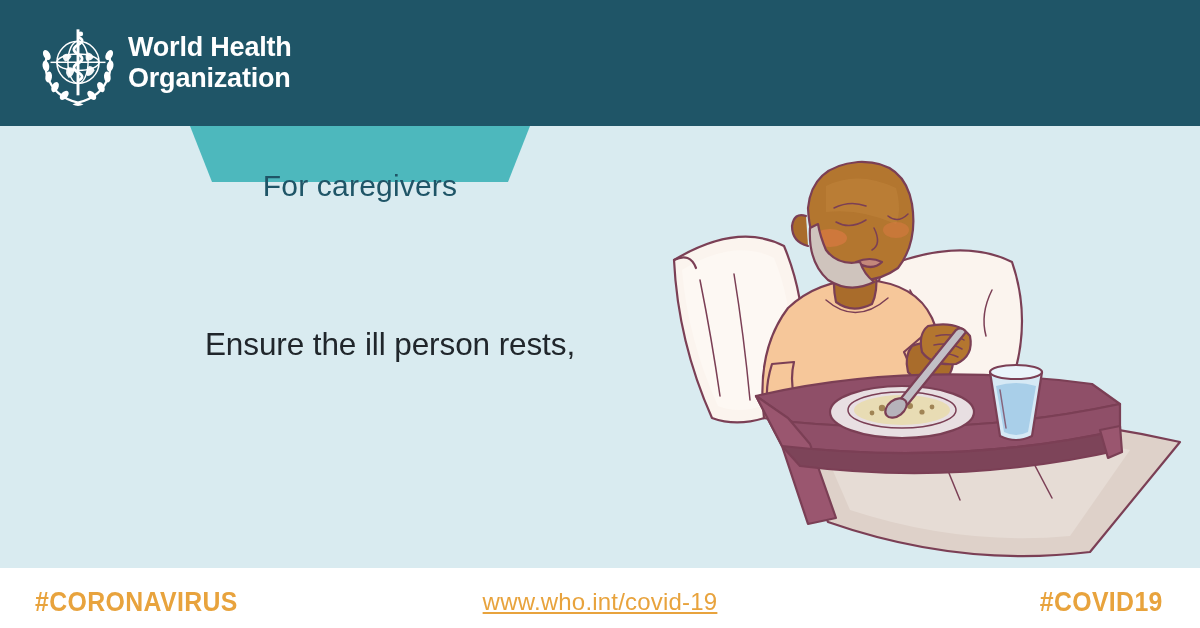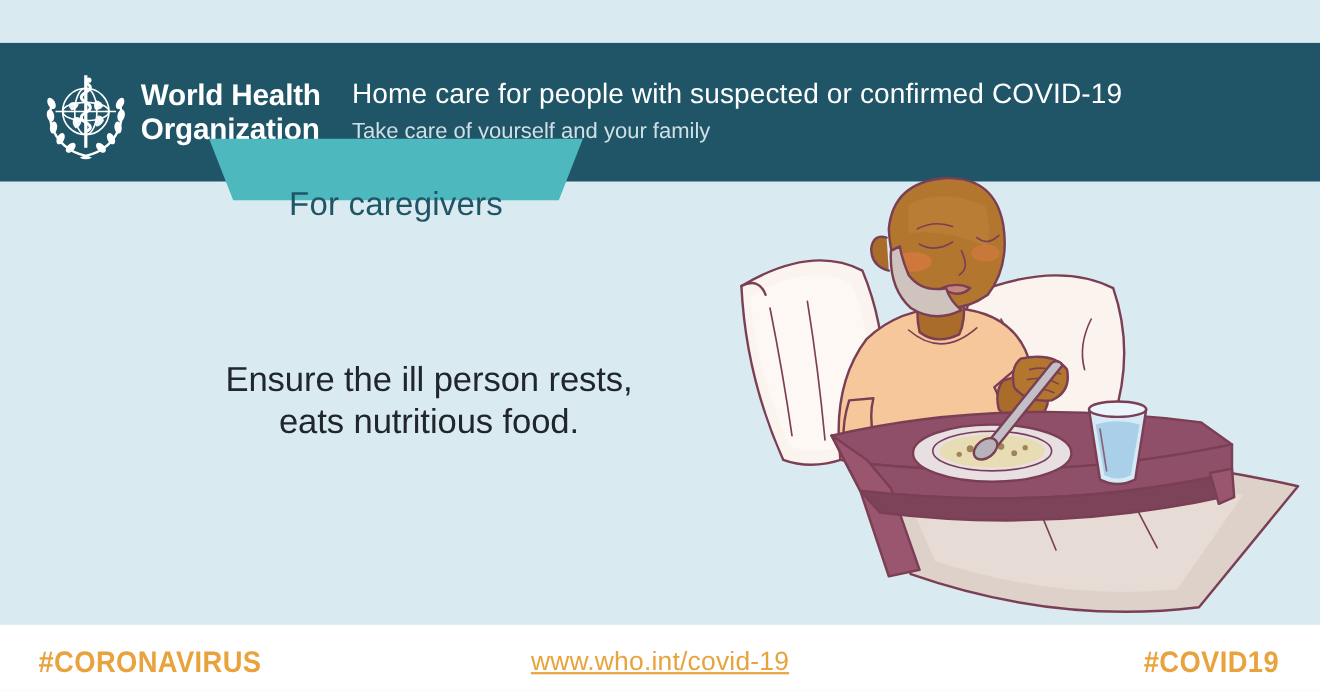--- a/index.html
+++ b/index.html
@@ -8,21 +8,20 @@
     font-family:"Liberation Sans", sans-serif;
     background:#ffffff;
     overflow:hidden;
   }
   .poster { position:relative; width:1200px; height:628px; background:#d9ebf0; }
 
   
   .header {
     position:absolute; left:0; top:0; width:1200px; height:126px;
     background:#1f5567;
-    margin-top:39px;
   }
   .who-logo { position:absolute; left:32px; top:22px; width:92px; height:88px; }
   .who-wordmark {
     position:absolute; left:128px; top:32px;
     color:#ffffff; font-weight:bold; font-size:27px; line-height:31px;
     letter-spacing:-0.2px;
   }
   .who-wordmark .l2 { display:block; }
   .title-block { position:absolute; left:320px; top:32px; }
   .title-main {
@@ -127,36 +126,31 @@
           <path d="M44 90 q6 -4 12 0 q-6 3 -12 0z"></path>
         </g>
       </svg>
     </div>
 
     <div class="who-wordmark">
       <span class="l1">World Health</span>
       <span class="l2">Organization</span>
     </div>
 
-    <div class="title-block">
-      <div class="title-main">Home care for people with suspected or confirmed COVID-19</div>
-      <div class="title-sub">Take care of yourself and your family</div>
-    </div>
   </div>
 
   <div class="tab-wrap">
     <svg class="tab-shape" viewBox="0 0 340 58" preserveAspectRatio="none">
       <polygon points="0,0 340,0 318,56 22,56" fill="#4db8bd"></polygon>
     </svg>
     <div class="tab-label">For caregivers</div>
   </div>
 
   <div class="message">
     <span>Ensure the ill person rests,</span>
-    <span>eats nutritious food.</span>
   </div>
 
   <div class="illustration">
     <svg viewBox="0 0 540 420" width="540" height="420" aria-hidden="true">
       <defs>
         <style>
           .ol { stroke:#7b3f55; stroke-width:2.2; stroke-linejoin:round; stroke-linecap:round; }
           .olt { stroke:#7b3f55; stroke-width:1.5; fill:none; stroke-linecap:round; }
         </style>
       </defs>

